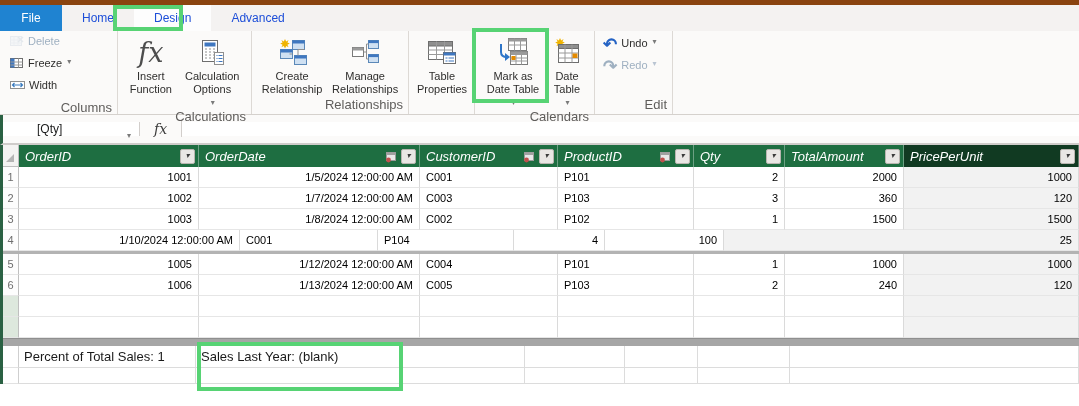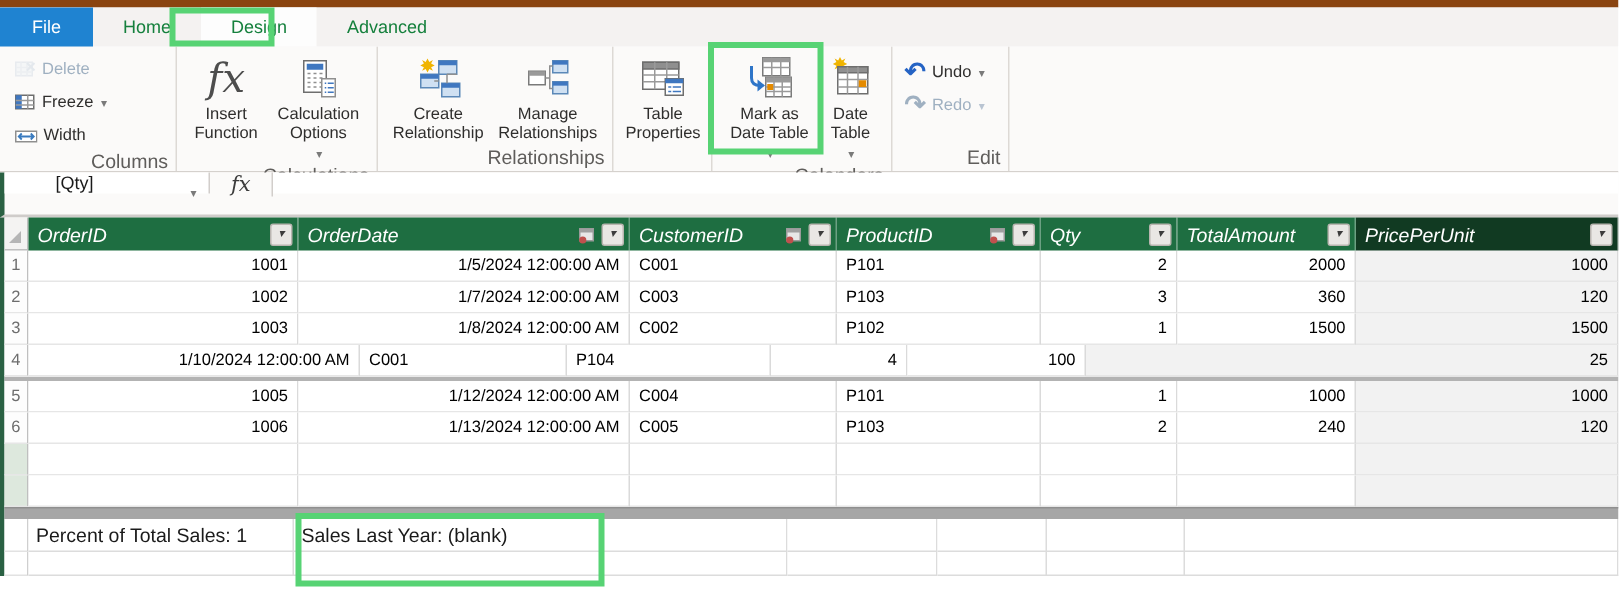--- a/index.html
+++ b/index.html
@@ -2,45 +2,45 @@
 <html><head>
 <meta charset="utf-8">
 <style>
   * { box-sizing: border-box; margin: 0; padding: 0; }
   html,body { width:1079px; height:406px; overflow:hidden; background:#fff;
     font-family:"Liberation Sans", sans-serif; position:relative; }
 
   
   .titlebar { height:5px; background:#8a4410; }
   .tabrow { height:26px; background:#f4f2f1; display:flex; align-items:stretch; position:relative; }
-  .tab { padding:0 20px; display:flex; align-items:center; font-size:12px; color:#15803d; cursor:default; }
+  .tab { padding:0 20px; display:flex; align-items:center; font-size:12px; color:#1d4ed8; cursor:default; }
   .tab-file { background:#1f83d1; color:#fff; width:62px; justify-content:center; padding:0; }
   .tab-design { background:#fdfdfd; }
 
   
   .ribbon { height:84px; background:#fbfaf9; display:flex; align-items:stretch;
     border-bottom:1px solid #d5d1cd; padding-left:2px; }
   .rgroup { display:flex; flex-direction:column; border-right:1px solid #ddd9d5; padding:2px 5px 0; }
   .rgroup-body { flex:1; display:flex; align-items:flex-start; }
   .rgroup-label { text-align:right; font-size:13px; color:#5f5d5b; height:16px; line-height:14px; }
   .bigbtn { display:flex; flex-direction:column; align-items:center; text-align:center;
     font-size:11px; line-height:13px; color:#2f2e2d; padding:1px 3px; cursor:default; }
   .bigbtn .bicon { height:36px; display:flex; align-items:center; justify-content:center; }
   .smallstack { display:flex; flex-direction:column; justify-content:flex-start; padding-top:2px; }
-  .smallbtn { display:flex; align-items:center; gap:4px; font-size:11px; color:#2f2e2d;
+  .smallbtn { display:flex; align-items:flex-start; gap:4px; font-size:11px; color:#2f2e2d;
     height:22px; padding:0 3px; white-space:nowrap; cursor:default; }
   .disabled { color:#9fb0c1; }
   .disabled svg, .disabled .glyph { opacity:.45; }
   .caret { font-size:8px; color:#7a7a7a; margin-left:1px; }
   .fx-big { font-family:"DejaVu Serif", serif; font-style:italic; font-size:27px; color:#4d4d4d; }
   .undo-glyph { font-size:17px; font-weight:bold; color:#2563c4; line-height:16px; }
   .redo-glyph { font-size:17px; font-weight:bold; color:#9fb0c1; line-height:16px; }
 
   
-  .fbar { height:30px; background:#fbfaf9; display:flex; align-items:flex-start;
+  .fbar { height:30px; background:#fbfaf9; display:flex; align-items:center;
     border-bottom:2px solid #cfccca; }
   .namebox { width:137px; background:#fff; border-right:1px solid #d2cecb; display:flex;
     align-items:center; font-size:12px; color:#1a1a1a; padding-left:34px; position:relative; }
   .namebox .caret { position:absolute; right:8px; top:9px; }
   .fxbtn { width:42px; display:flex; align-items:center; justify-content:center;
     border-right:1px solid #d2cecb; font-family:"DejaVu Serif", serif; font-style:italic;
     font-size:14px; color:#3c3c3c; background:#fbfaf9; }
   .finput { flex:1; border:none; outline:none; background:#fff; font-size:12px; padding:0 4px; }
 
   

